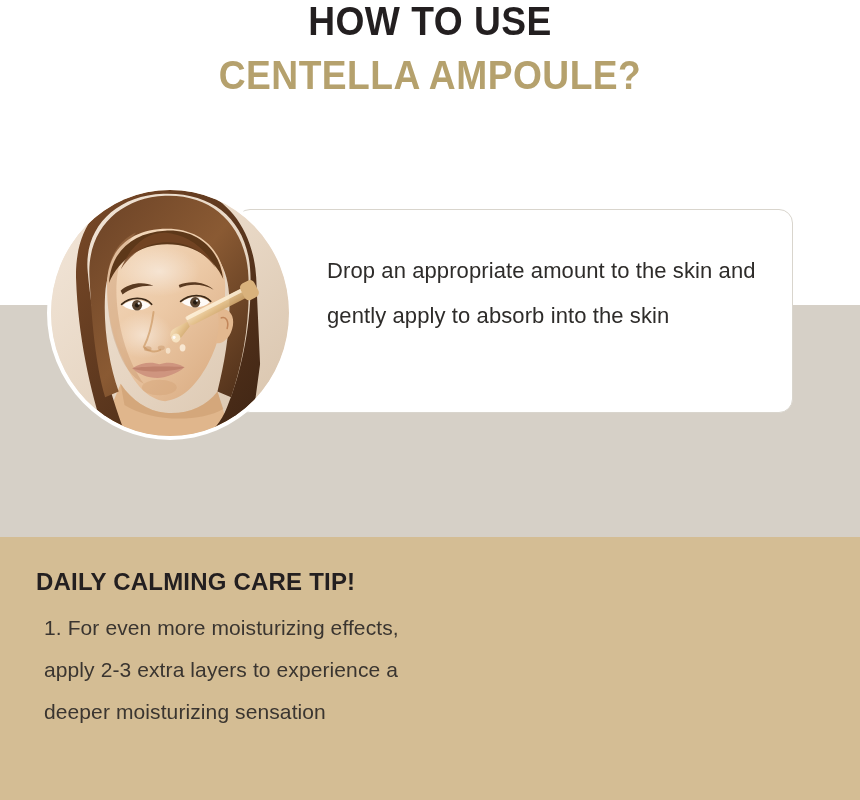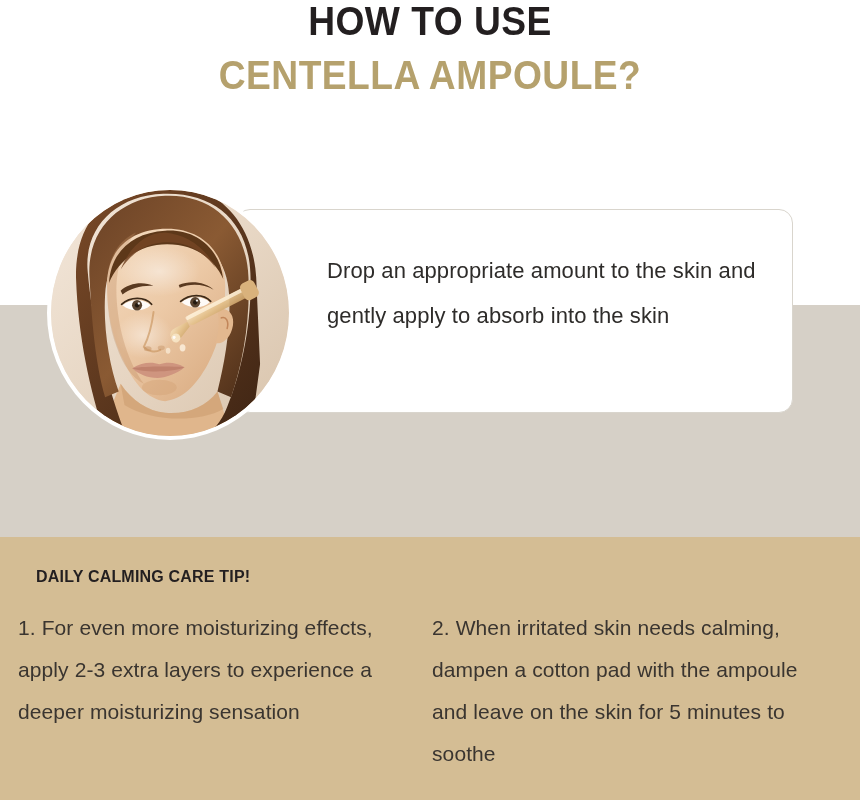--- a/index.html
+++ b/index.html
@@ -119,29 +119,29 @@
     top: 537px;
     width: 860px;
     height: 263px;
     z-index: 4;
   }
 
   .tip-heading {
     position: absolute;
     left: 36px;
     top: 31px;
-    font-size: 16px;
+    font-size: 24px;
     font-weight: 700;
     color: #231f20;
     letter-spacing: 0.2px;
   }
 
   .tip-cols {
     position: absolute;
-    left: 18px;
+    left: 44px;
     top: 70px;
     width: 800px;
     display: flex;
     gap: 36px;
   }
 
   .tip-col {
     font-size: 21px;
     line-height: 42px;
     color: #3a3530;
@@ -280,17 +280,16 @@
           <rect x="204" y="122" width="16" height="19" rx="5" fill="#d9b27c"></rect>
         </g>
       </svg>
     </div>
   </div>
 
   <div class="tip-section">
     <div class="tip-heading">DAILY CALMING CARE TIP!</div>
     <div class="tip-cols">
       <div class="tip-col tip-col-1">1. For even more moisturizing effects, apply 2-3 extra layers to experience a deeper moisturizing sensation</div>
-      <div class="tip-col tip-col-2">2. When irritated skin needs calming, dampen a cotton pad with the ampoule and leave on the skin for 5 minutes to soothe</div>
     </div>
   </div>
 
 </div>
 
 </body></html>

